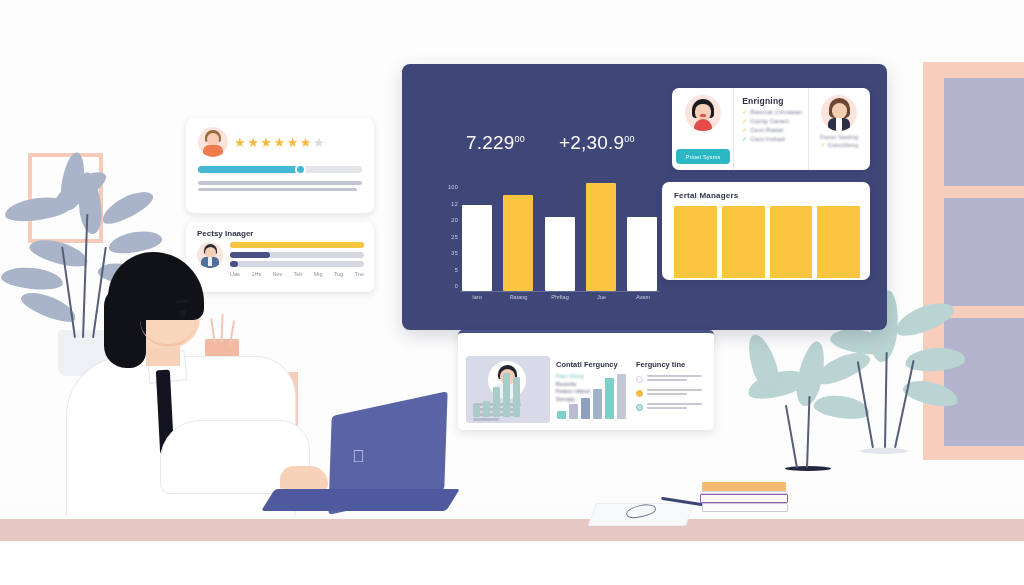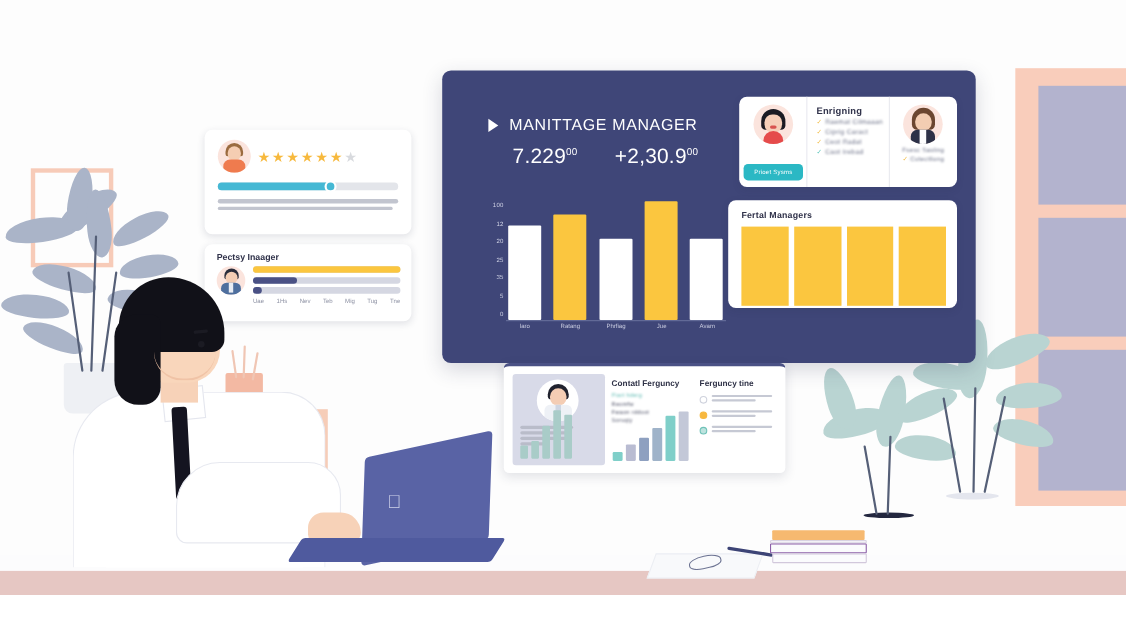--- a/index.html
+++ b/index.html
@@ -149,21 +149,21 @@
   .ybar { flex:1; background:#fbc63f; }
 
   
   .analytics {
     position:absolute; left:458px; top:330px; width:256px; height:100px;
     background:#ffffff; border-radius:5px;
     box-shadow:0 3px 10px rgba(40,44,80,.13);
     display:flex; padding:7px 8px;
     border-top:3px solid #4a5185;
   }
-  .an-panel { position:relative; }
+  .an-panel { position:relative;margin-top:16px; }
   .an-left { width:84px; background:#d8dae8; border-radius:3px; position:relative; overflow:hidden; }
   .an-mid { flex:1; padding:4px 6px; position:relative; }
   .an-right { width:76px; padding:4px 4px 0 6px; }
   .an-h { font-size:7.5px; color:#2f3247; font-weight:600; filter:blur(.35px); white-space:nowrap; }
   .minibars { position:absolute; bottom:6px; left:7px; display:flex; gap:3px; align-items:flex-end; height:38px; }
   .minibar { width:7px; background:#a9ccc8; border-radius:1px; }
   .midbars { position:absolute; right:4px; bottom:4px; display:flex; gap:3px; align-items:flex-end; height:50px; }
   .midbar { width:9px; border-radius:1px; }
   .resp-row { display:flex; align-items:center; gap:4px; margin-top:6px; }
   .dot { width:7px;height:7px;border-radius:50%; border:1px solid #cfd2dd; }
@@ -286,24 +286,20 @@
     <div class="leaf leaf-teal" style="left:906px;top:348px;width:60px;height:23px;transform:rotate(-4deg);"></div>
     <div class="leaf leaf-teal" style="left:828px;top:330px;width:60px;height:23px;transform:rotate(10deg);"></div>
     <div class="leaf leaf-teal" style="left:900px;top:382px;width:56px;height:22px;transform:rotate(14deg);"></div>
     <div class="stem" style="left:884px;top:352px;height:96px;transform:rotate(1deg);"></div>
     <div class="stem" style="left:894px;top:358px;height:90px;transform:rotate(12deg);"></div>
     <div class="stem" style="left:872px;top:360px;height:88px;transform:rotate(-10deg);"></div>
   </div>
 
   <div class="monitor">
 
-    <div class="monitor-title-row">
-      <span class="chev"></span>
-      <span class="monitor-title">MANITTAGE MANAGER</span>
-    </div>
 
     <div class="kpi-row">
       <span class="kpi"><span>7.229</span><sup>00</sup></span>
       <span class="kpi"><span>+2,30.9</span><sup>00</sup></span>
     </div>
 
     <div class="yaxis" id="yaxis">
         <div class="ytick">100</div>
         <div class="ytick">12</div>
         <div class="ytick">20</div>

